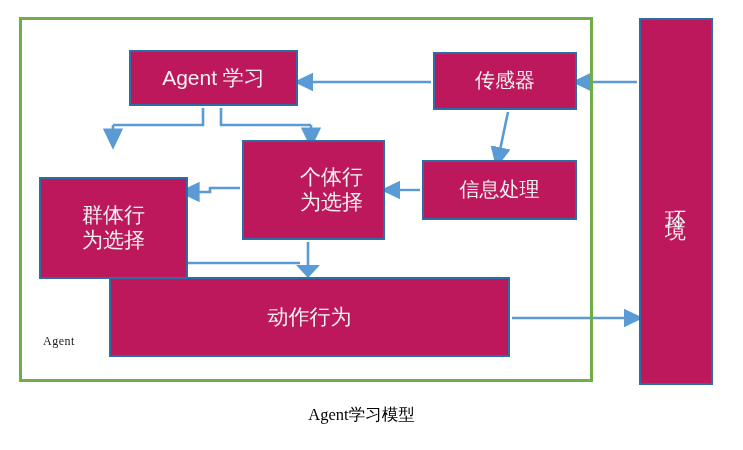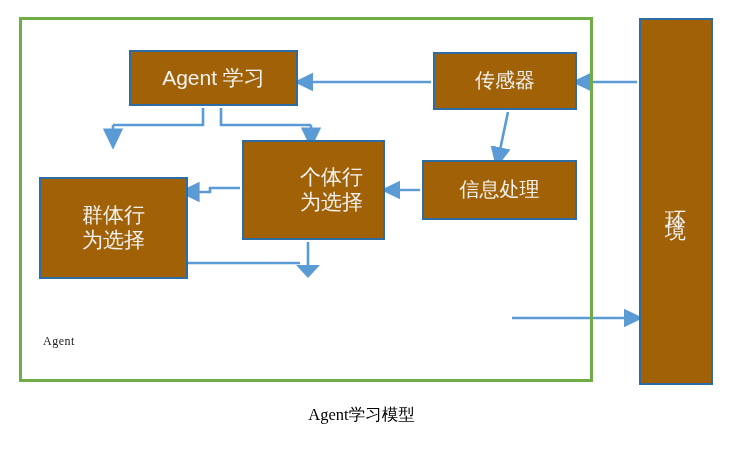--- a/index.html
+++ b/index.html
@@ -26,21 +26,21 @@
     position: absolute;
     left: 0; top: 0;
     width: 743px;
     height: 450px;
   }
 
   
   .node {
     position: absolute;
     box-sizing: border-box;
-    background: #a16207;
+    background: #be185d;
     border: 2px solid #2E6DA4;
     color: #F2F2F2;
     display: flex;
     align-items: center;
     justify-content: center;
     text-align: center;
     line-height: 1.18;
     font-family: "Liberation Sans", sans-serif;
     font-weight: 400;
     z-index: 3;
@@ -203,20 +203,23 @@
   </div>
 
   <div class="node" id="node-sensor">
     <span class="node-label">传感器</span>
   </div>
 
   <div class="node" id="node-info-processing">
     <span class="node-label">信息处理</span>
   </div>
 
+  <div class="node" id="node-action-behavior">
+    <span class="node-label">动作行为</span>
+  </div>
 
   <div class="node" id="node-environment">
     <span class="node-label">环境</span>
   </div>
 
   <div id="figure-caption">
     <span class="cap-inner">Agent学习模型</span>
   </div>
 
 </div>

